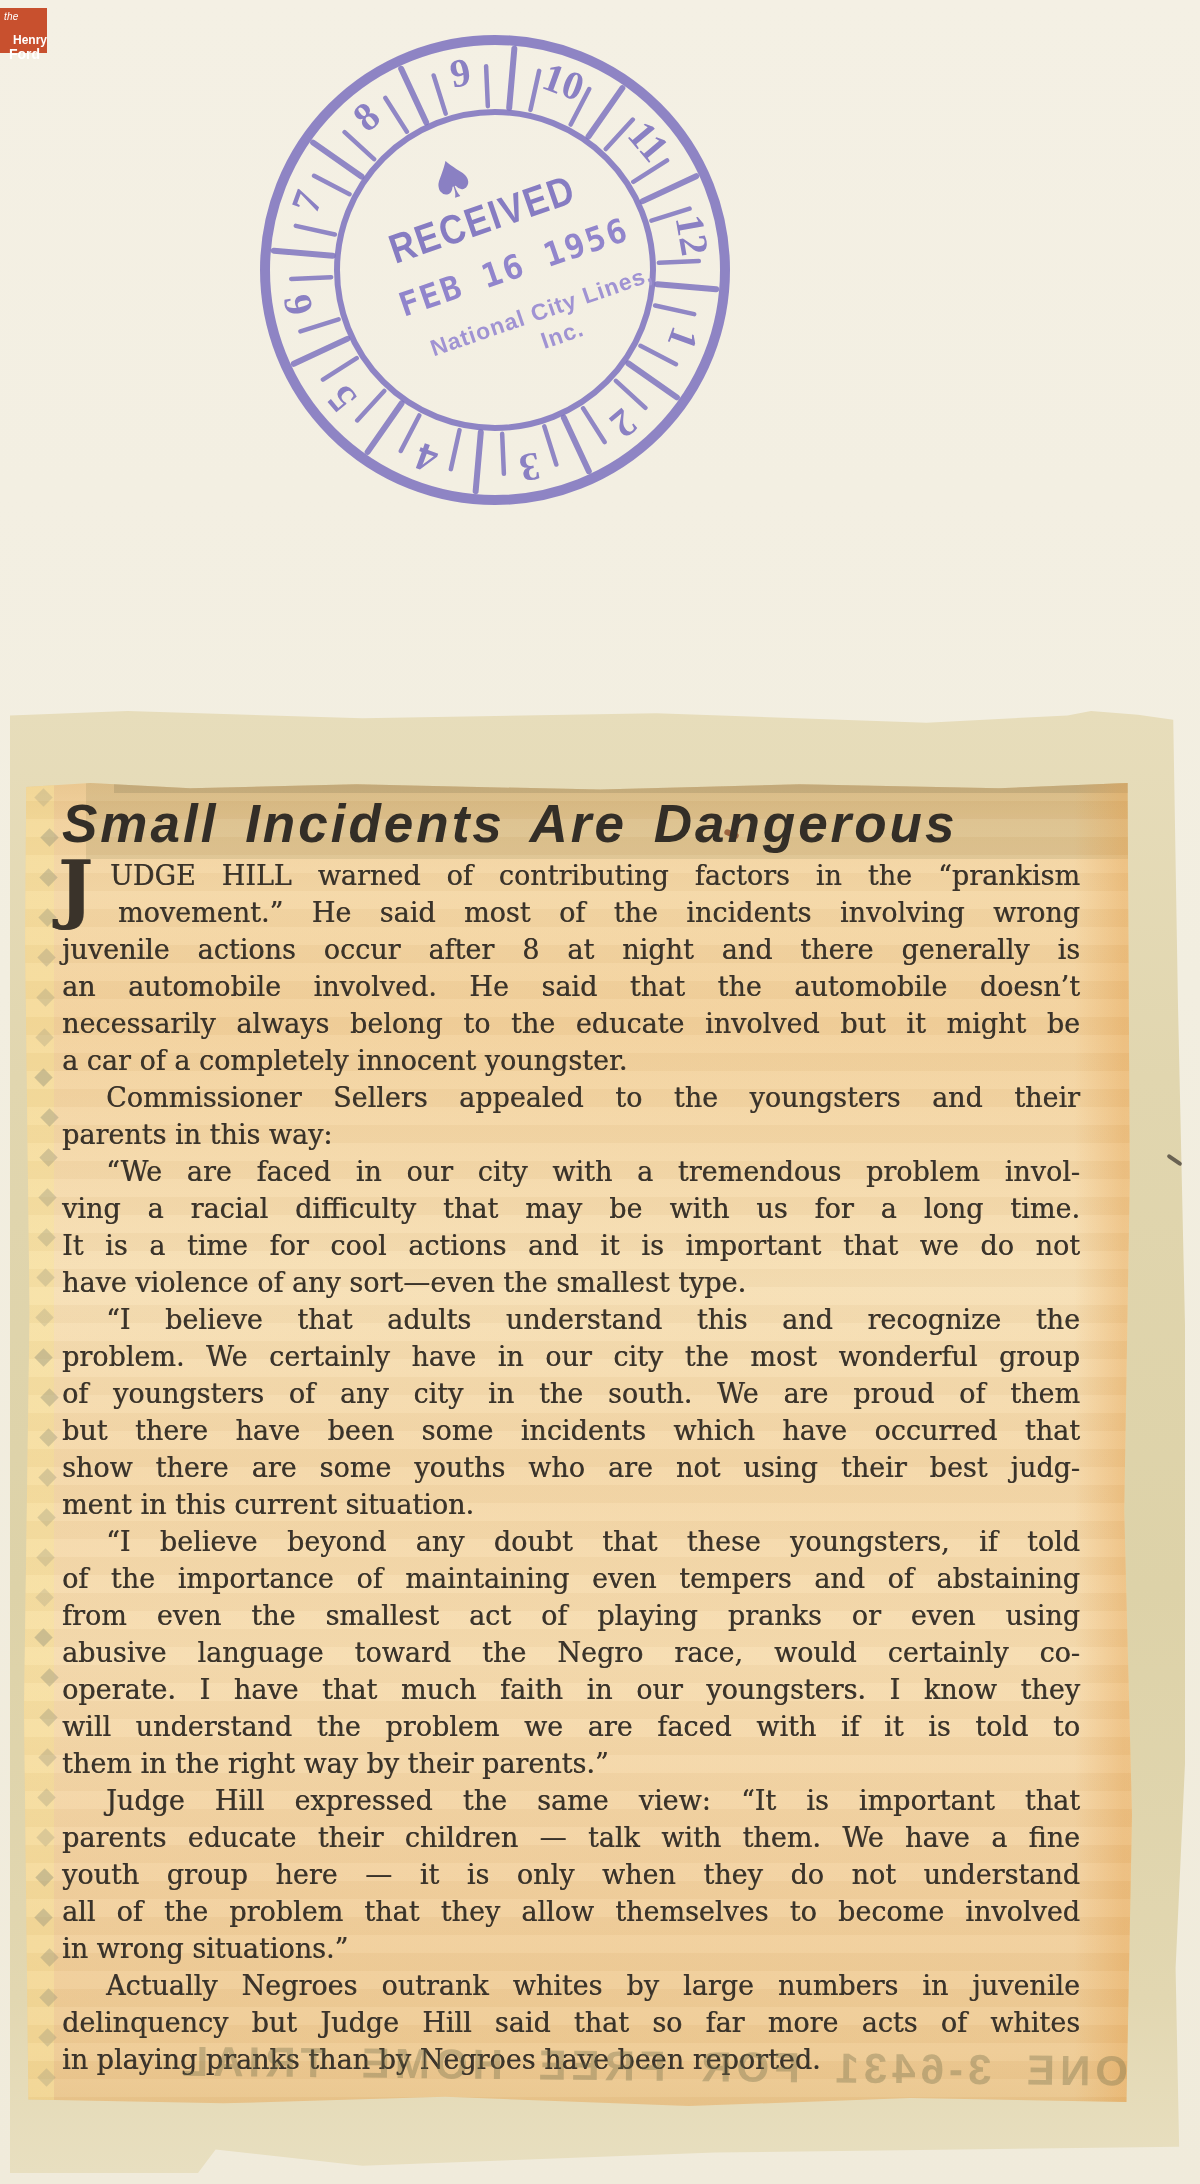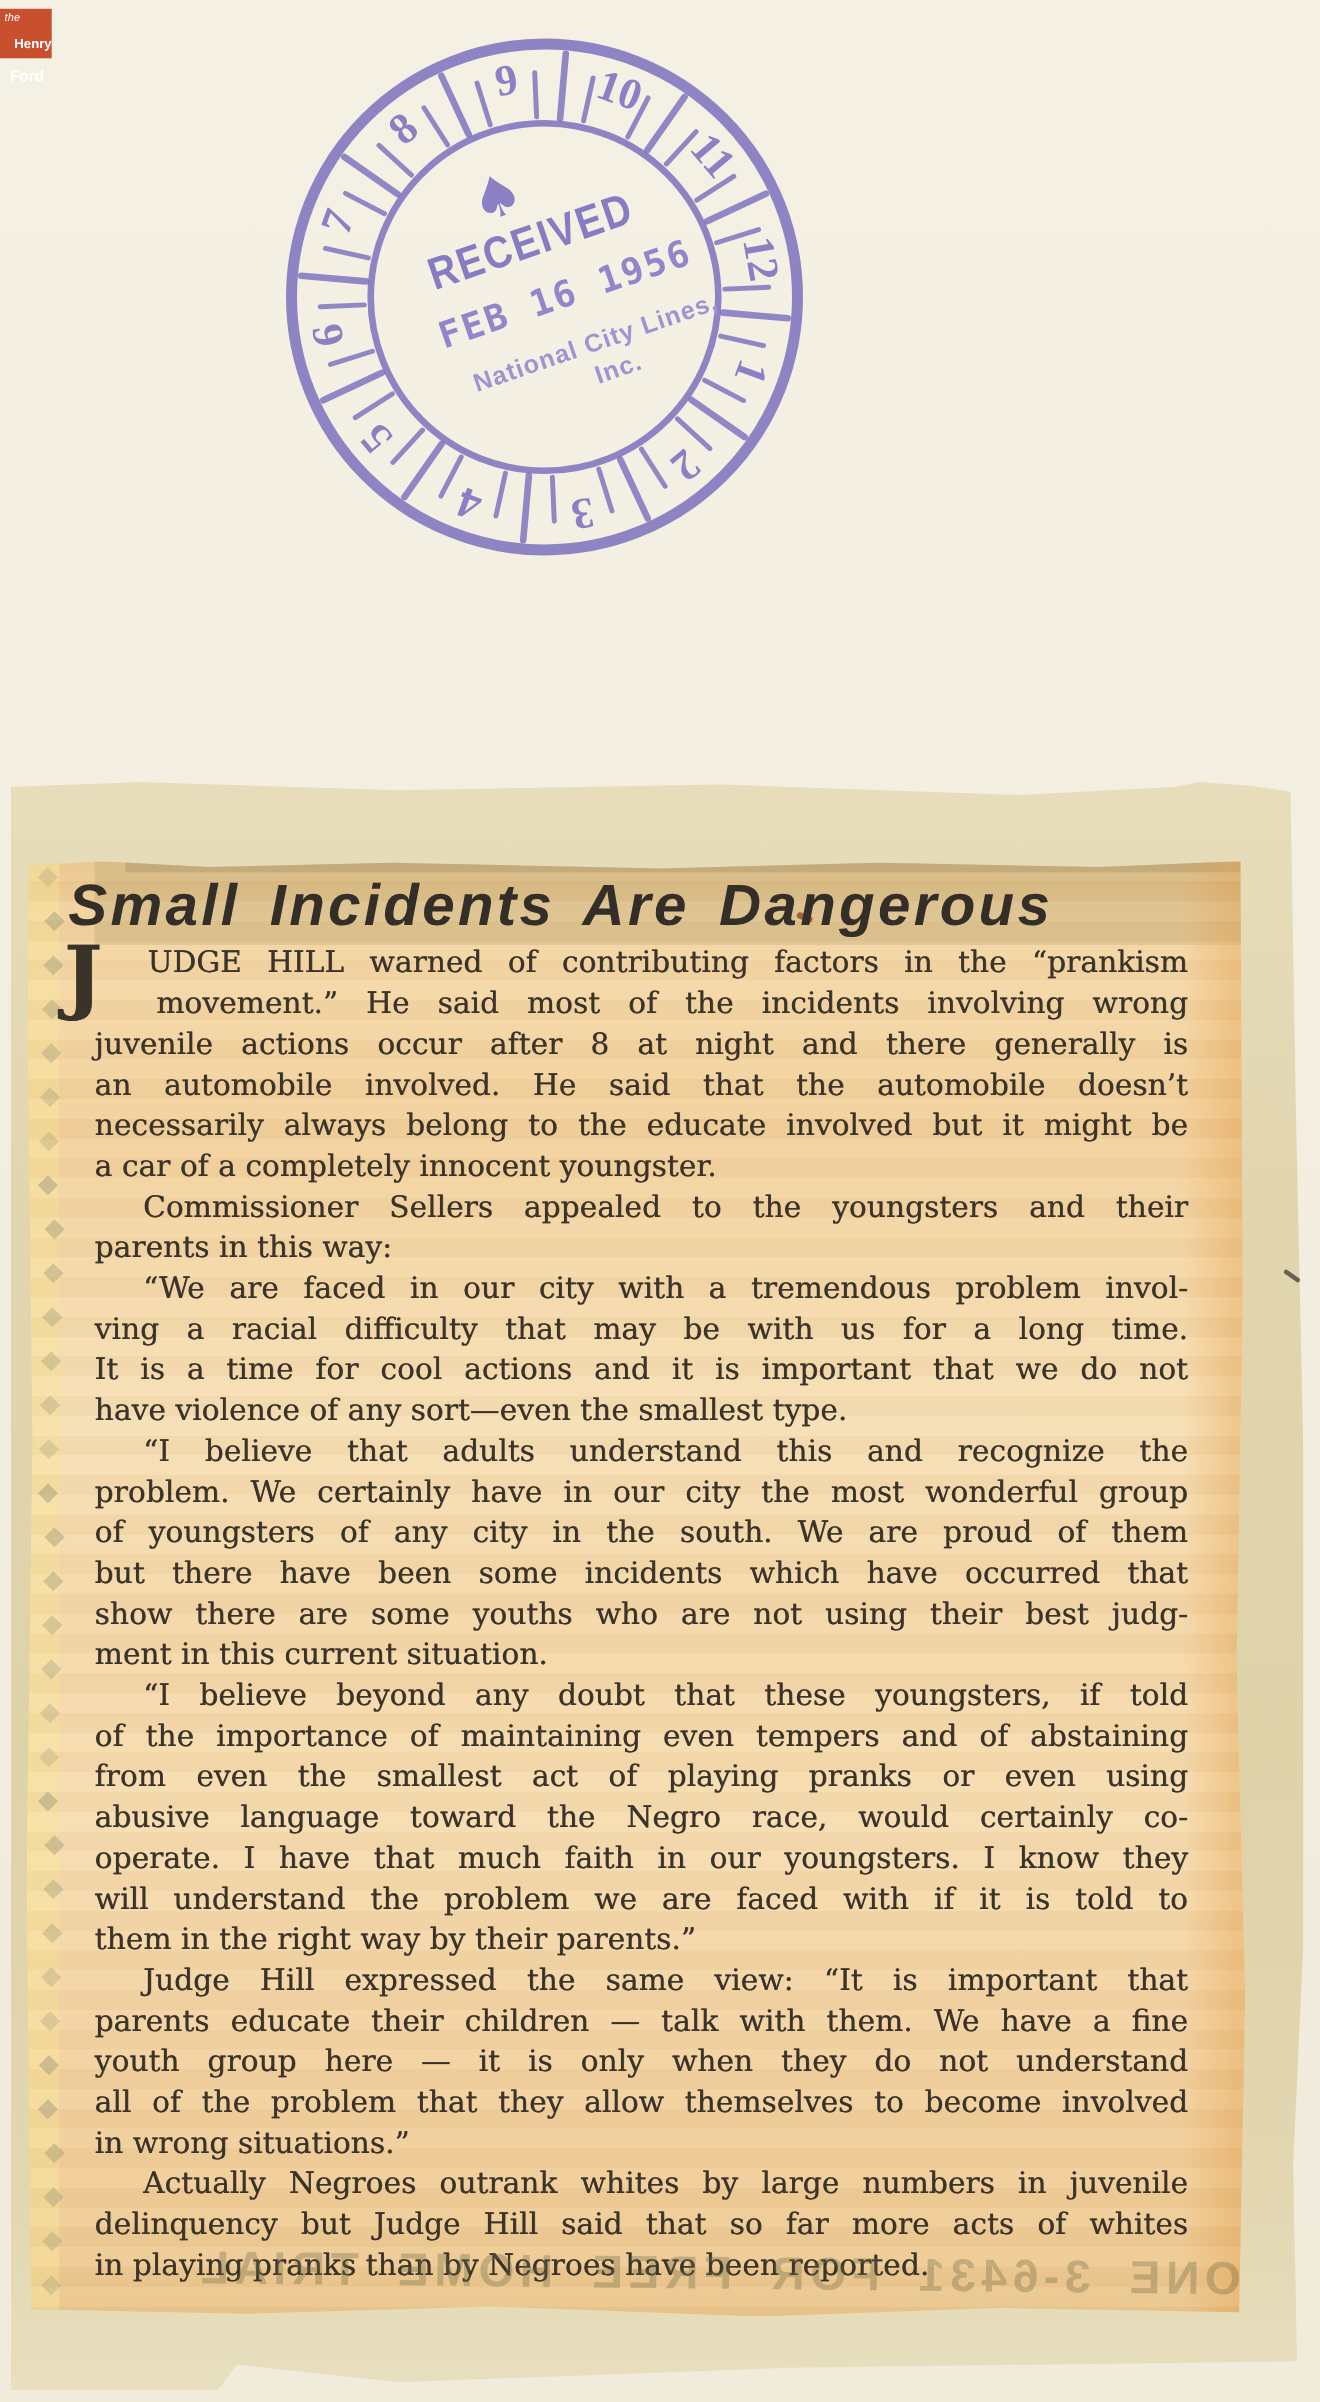--- a/index.html
+++ b/index.html
@@ -5,21 +5,21 @@
   html,body{margin:0;padding:0;background:#e8e4d5;}
   .page{position:relative;width:1200px;height:2184px;overflow:hidden;
         background:linear-gradient(180deg,#f4f0e4 0%,#f2eee0 45%,#f0ebdb 100%);
         font-family:"Liberation Sans",sans-serif;}
 
   
   .logo{position:absolute;left:0;top:8px;width:47px;height:45px;background:#c8502e;
         color:#fff;box-sizing:border-box;padding:4px 0 0 4px;line-height:1;}
   .logo .l1{display:block;font-size:10px;letter-spacing:.2px;font-style:italic;}
   .logo .l2{display:block;font-size:12px;font-weight:bold;margin:12px 0 0 9px;}
-  .logo .l3{display:block;font-size:14px;font-weight:bold;margin:16px 0 0 5px;}
+  .logo .l3{display:block;font-size:14px;font-weight:bold;margin:1px 0 0 5px;}
 
   
   .stamp{position:absolute;left:257px;top:32px;width:476px;height:476px;opacity:.93;}
   .stamp svg{position:absolute;left:0;top:0;}
   .ring{fill:none;stroke:#6f63bb;opacity:.82;}
   .tick{stroke:#6f63bb;opacity:.8;stroke-linecap:round;}
   .dialnum{font-family:"Liberation Serif",serif;font-weight:bold;font-size:40px;
            fill:#6f63bb;opacity:.85;text-anchor:middle;dominant-baseline:middle;}
   .stamp-center{position:absolute;left:50%;top:47%;transform:translate(-50%,-50%) rotate(-19deg);
                 text-align:center;color:#6f63bb;width:340px;}
@@ -57,21 +57,21 @@
   .fleck{position:absolute;left:700px;top:48px;width:15px;height:6px;background:#8a4a28;
          border-radius:3px;transform:rotate(22deg);opacity:.8;}
 
   
   .article{position:absolute;left:38px;right:52px;top:8px;}
   .headline{font-family:"Liberation Sans",sans-serif;font-style:italic;font-weight:bold;
             font-size:53px;line-height:66px;color:#332e27;letter-spacing:3px;word-spacing:9px;}
   .bodytext{position:relative;margin-top:0;font-family:"DejaVu Serif",serif;font-size:27px;
             line-height:37px;color:#3a332a;text-shadow:.4px 0 0 rgba(58,51,42,.75);}
   .dropcap{position:absolute;left:-4px;top:-6px;font-size:74px;line-height:74px;font-weight:bold;}
-  .tl{text-align:justify;text-align-last:justify;margin-left:24px;}
+  .tl{text-align:justify;text-align-last:justify;}
   .tl.last{text-align-last:left;}
   .tl.ind{padding-left:44px;}
   .tl.dg0{padding-left:48px;}
   .tl.dg1{padding-left:56px;}
   .mirror{position:absolute;left:40px;right:4px;bottom:16px;transform:scaleX(-1) rotate(-.6deg);
           font-family:"Liberation Sans",sans-serif;font-weight:bold;font-size:42px;
           letter-spacing:5px;word-spacing:14px;color:rgba(108,106,70,.34);text-align:left;
           white-space:nowrap;}
   .pen-dash{position:absolute;left:1166px;top:1158px;width:17px;height:4px;background:#413b33;
             transform:rotate(35deg);border-radius:2px;opacity:.75;}

